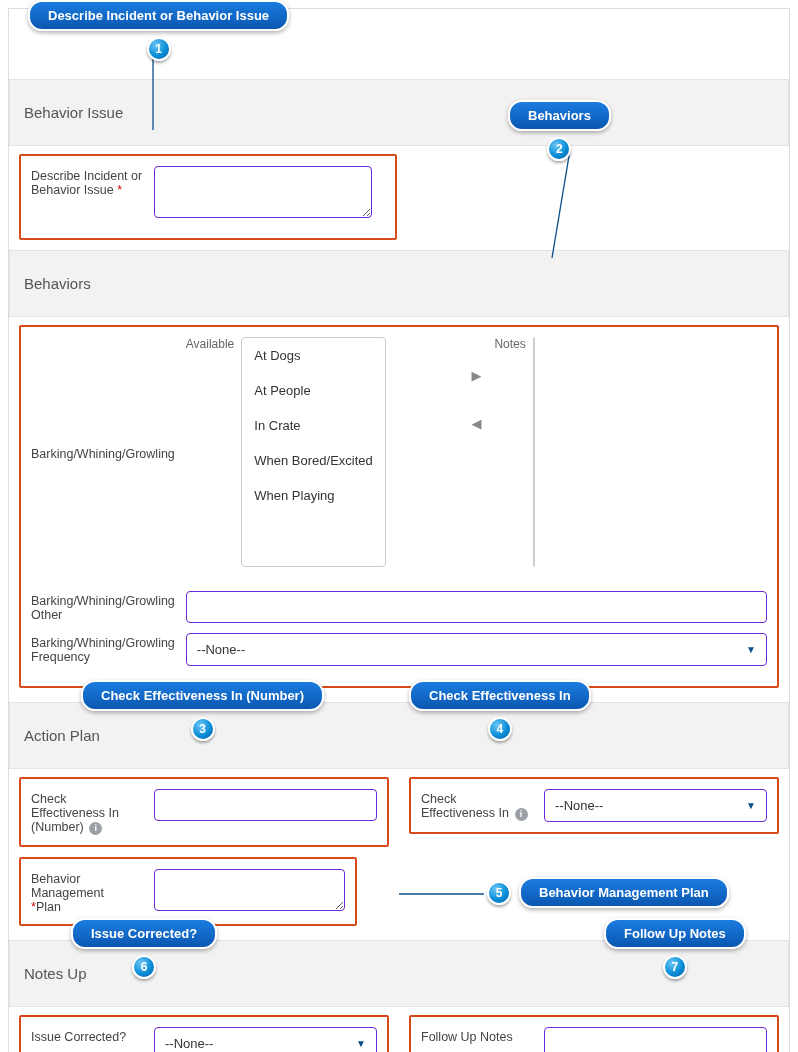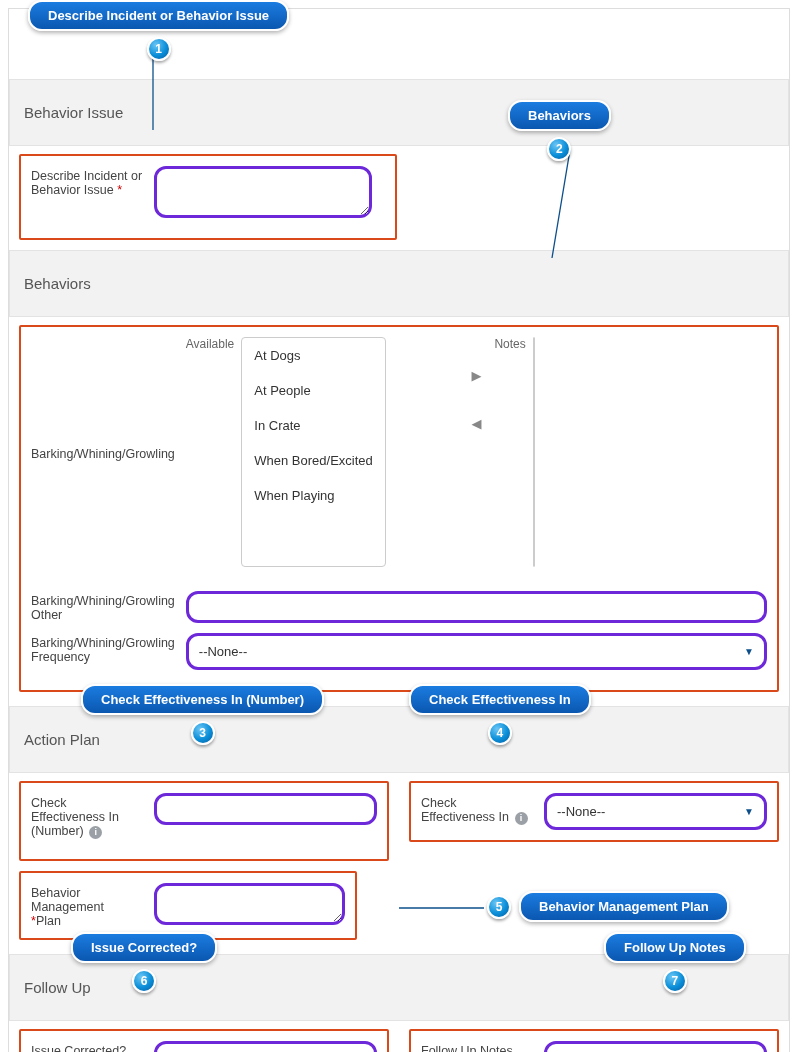--- a/index.html
+++ b/index.html
@@ -76,22 +76,22 @@
   }
   .field-label {
     flex: 0 0 112px;
     font-size: 12.5px;
     color: #444;
     padding-top: 3px;
     word-wrap: break-word;
   }
   .req { color: #c00; }
   textarea.inp, input.inp, .select-inp {
-    border: 3px solid #6d28d9;
-    border-radius: 12px;
+    border: 1px solid #6d28d9;
+    border-radius: 4px;
     padding: 6px 8px;
     font-family: inherit;
     font-size: 13px;
     resize: both;
     background: #fff;
   }
   .twocol { display: flex; gap: 20px; align-items: flex-start; margin: 0 10px 10px;}
   .twocol > .highlight-box { flex: 1; margin: 0; }
   .duallist {
     display: flex;
@@ -233,21 +233,21 @@
     <div class="callout-wrap" style="top:-18px;left:400px;">
       <div class="callout-top">Check Effectiveness In</div>
       <div class="callout-num">4</div>
     </div>
   </div>
 
   <div class="section-header">Action Plan</div>
 
   <div class="twocol">
     <div class="highlight-box">
-      <div class="field-row" style="margin-bottom:10px;">
+      <div class="field-row" style="margin-bottom:0;">
         <div class="field-label">
           <span>Check Effectiveness In (Number)</span>
           <span class="info-icon">i</span>
         </div>
         <input class="inp" type="text" style="flex: 1 1 0%; height: 32px;">
       </div>
     </div>
     <div class="highlight-box">
       <div class="field-row" style="margin-bottom:0;">
         <div class="field-label">
@@ -285,21 +285,21 @@
     <div class="callout-wrap" style="top:-18px;left:62px;">
       <div class="callout-top">Issue Corrected?</div>
       <div class="callout-num">6</div>
     </div>
     <div class="callout-wrap" style="top:-18px;left:595px;">
       <div class="callout-top">Follow Up Notes</div>
       <div class="callout-num">7</div>
     </div>
   </div>
 
-  <div class="section-header">Follow Up</div>
+  <div class="section-header">Notes Up</div>
 
   <div class="twocol" style="margin-bottom:14px;">
     <div class="highlight-box">
       <div class="field-row" style="margin-bottom:0;">
         <div class="field-label">Issue Corrected?</div>
         <div class="select-inp" style="flex:1;">
           <span>--None--</span>
           <span class="select-caret">▼</span>
         </div>
       </div>

